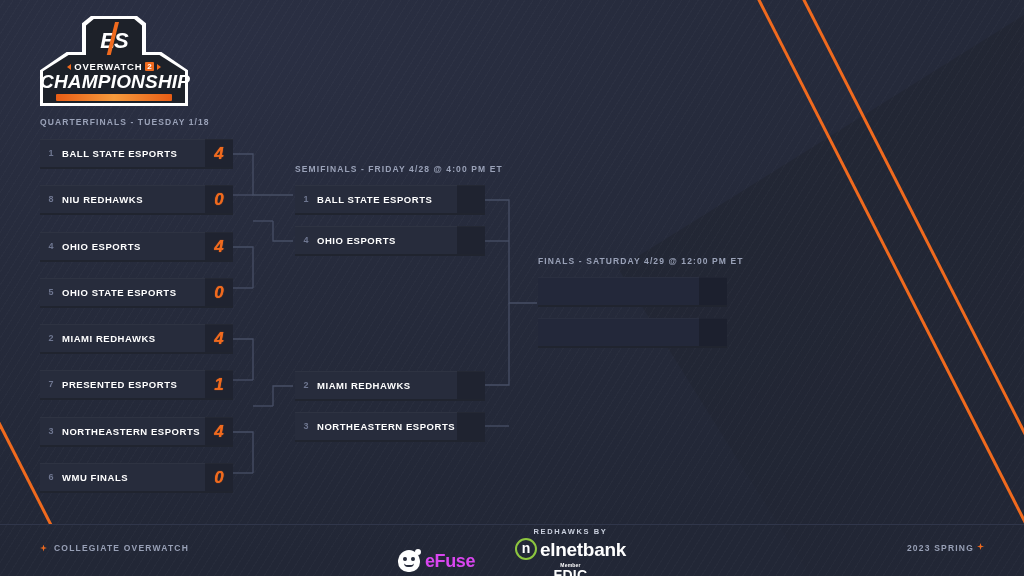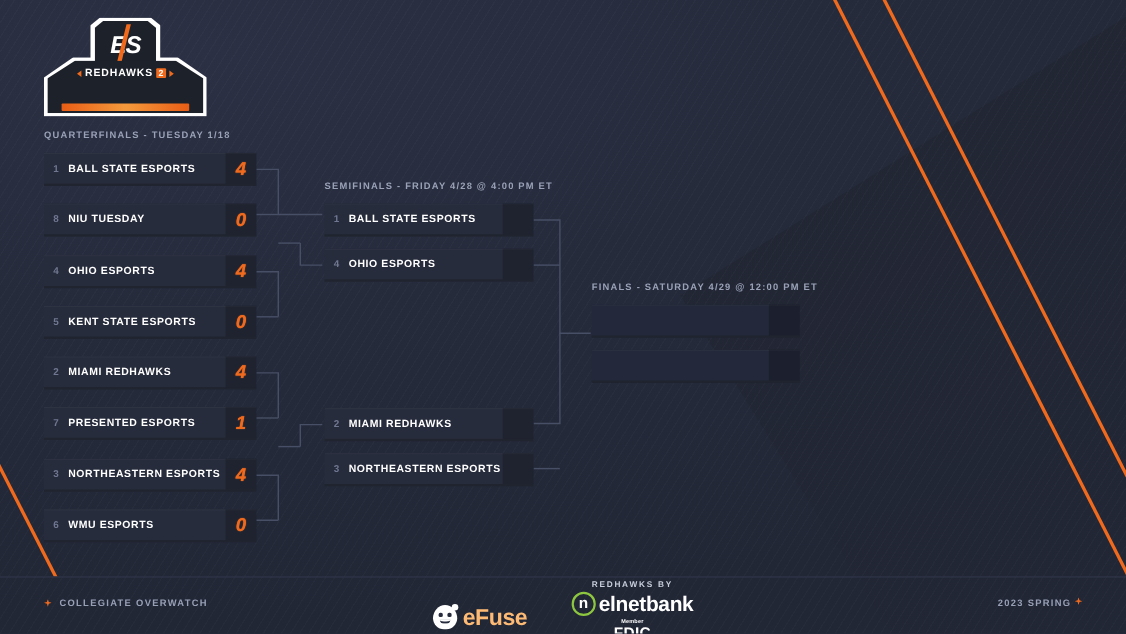--- a/index.html
+++ b/index.html
@@ -163,21 +163,21 @@
   .efuse-mark::after { left:13px; }
   .efuse-smile {
     position:absolute; left:6px; top:13px; width:10px; height:4px;
     border-bottom:2px solid #272c3c; border-radius:0 0 8px 8px;
   }
   .efuse-ear {
     position:absolute; right:-1px; top:-1px; width:6px; height:6px;
     background:#fff; border-radius:50%;
   }
   .efuse-text {
-    font-size:21px; font-weight:bold; color:#fdba74; letter-spacing:-.4px; line-height:1;
+    font-size:18px; font-weight:bold; color:#d946ef; letter-spacing:-.4px; line-height:1;
   }
   .nelnet-wrap { display:flex; flex-direction:column; align-items:center; gap:2px; }
   .presented {
     font-size:7.5px; font-weight:bold; letter-spacing:1.6px; color:#c9cfdd;
   }
   .nelnet-row { display:flex; align-items:center; gap:3px; }
   .nelnet-circle {
     width:22px; height:22px; border-radius:50%;
     border:2.5px solid #8dc63f; display:flex; align-items:center;
     justify-content:center; color:#fff; font-size:14px; font-weight:bold;
@@ -213,24 +213,25 @@
   <div class="crest">
     <div class="banner-outer"></div>
     <div class="crest-shield"></div>
     <div class="crest-shield-inner">
       <span class="es-text">ES</span>
     </div>
     <div class="es-slash"></div>
     <div class="banner-inner"></div>
     <div class="ow-row">
       <span class="ow-tick l"></span>
-      <span class="ow-text">REDHAWKS</span>
+      <span class="ow-text">OVERWATCH</span>
       <span class="ow-two">2</span>
       <span class="ow-tick r"></span>
     </div>
+    <div class="champ-text">CHAMPIONSHIP</div>
     <div class="champ-bar"></div>
   </div>
 </div>
 
 <svg id="connectors" width="1024" height="576">
 
   <path class="cline" d="M233,154 H253 V195 H293"></path>
   <path class="cline" d="M233,195 H253"></path>
 
   <path class="cline" d="M233,247 H253 V288"></path>
@@ -259,35 +260,35 @@
 
 <div class="match" style="left:40px; top:139px; width:193px;">
   <div class="team-row" style="height:30px;">
     <span class="seed">1</span>
     <span class="tname">BALL STATE ESPORTS</span>
     <span class="score-cell">4</span>
   </div>
   <div class="spacer"></div>
   <div class="team-row" style="height:30px;">
     <span class="seed">8</span>
-    <span class="tname">NIU TUESDAY</span>
+    <span class="tname">NIU REDHAWKS</span>
     <span class="score-cell">0</span>
   </div>
 </div>
 
 <div class="match" style="left:40px; top:232px; width:193px;">
   <div class="team-row" style="height:30px;">
     <span class="seed">4</span>
     <span class="tname">OHIO ESPORTS</span>
     <span class="score-cell">4</span>
   </div>
   <div class="spacer"></div>
   <div class="team-row" style="height:30px;">
     <span class="seed">5</span>
-    <span class="tname">KENT STATE ESPORTS</span>
+    <span class="tname">OHIO STATE ESPORTS</span>
     <span class="score-cell">0</span>
   </div>
 </div>
 
 <div class="match" style="left:40px; top:324px; width:193px;">
   <div class="team-row" style="height:30px;">
     <span class="seed">2</span>
     <span class="tname">MIAMI REDHAWKS</span>
     <span class="score-cell">4</span>
   </div>
@@ -301,21 +302,21 @@
 
 <div class="match" style="left:40px; top:417px; width:193px;">
   <div class="team-row" style="height:30px;">
     <span class="seed">3</span>
     <span class="tname">NORTHEASTERN ESPORTS</span>
     <span class="score-cell">4</span>
   </div>
   <div class="spacer"></div>
   <div class="team-row" style="height:30px;">
     <span class="seed">6</span>
-    <span class="tname">WMU ESPORTS</span>
+    <span class="tname">WMU FINALS</span>
     <span class="score-cell">0</span>
   </div>
 </div>
 
 <div class="round-label" style="left:295px; top:164px;">SEMIFINALS - FRIDAY 4/28 @ 4:00 PM ET</div>
 
 <div class="match" style="left:295px; top:185px; width:190px;">
   <div class="team-row" style="height:30px;">
     <span class="seed">1</span>
     <span class="tname">BALL STATE ESPORTS</span>

